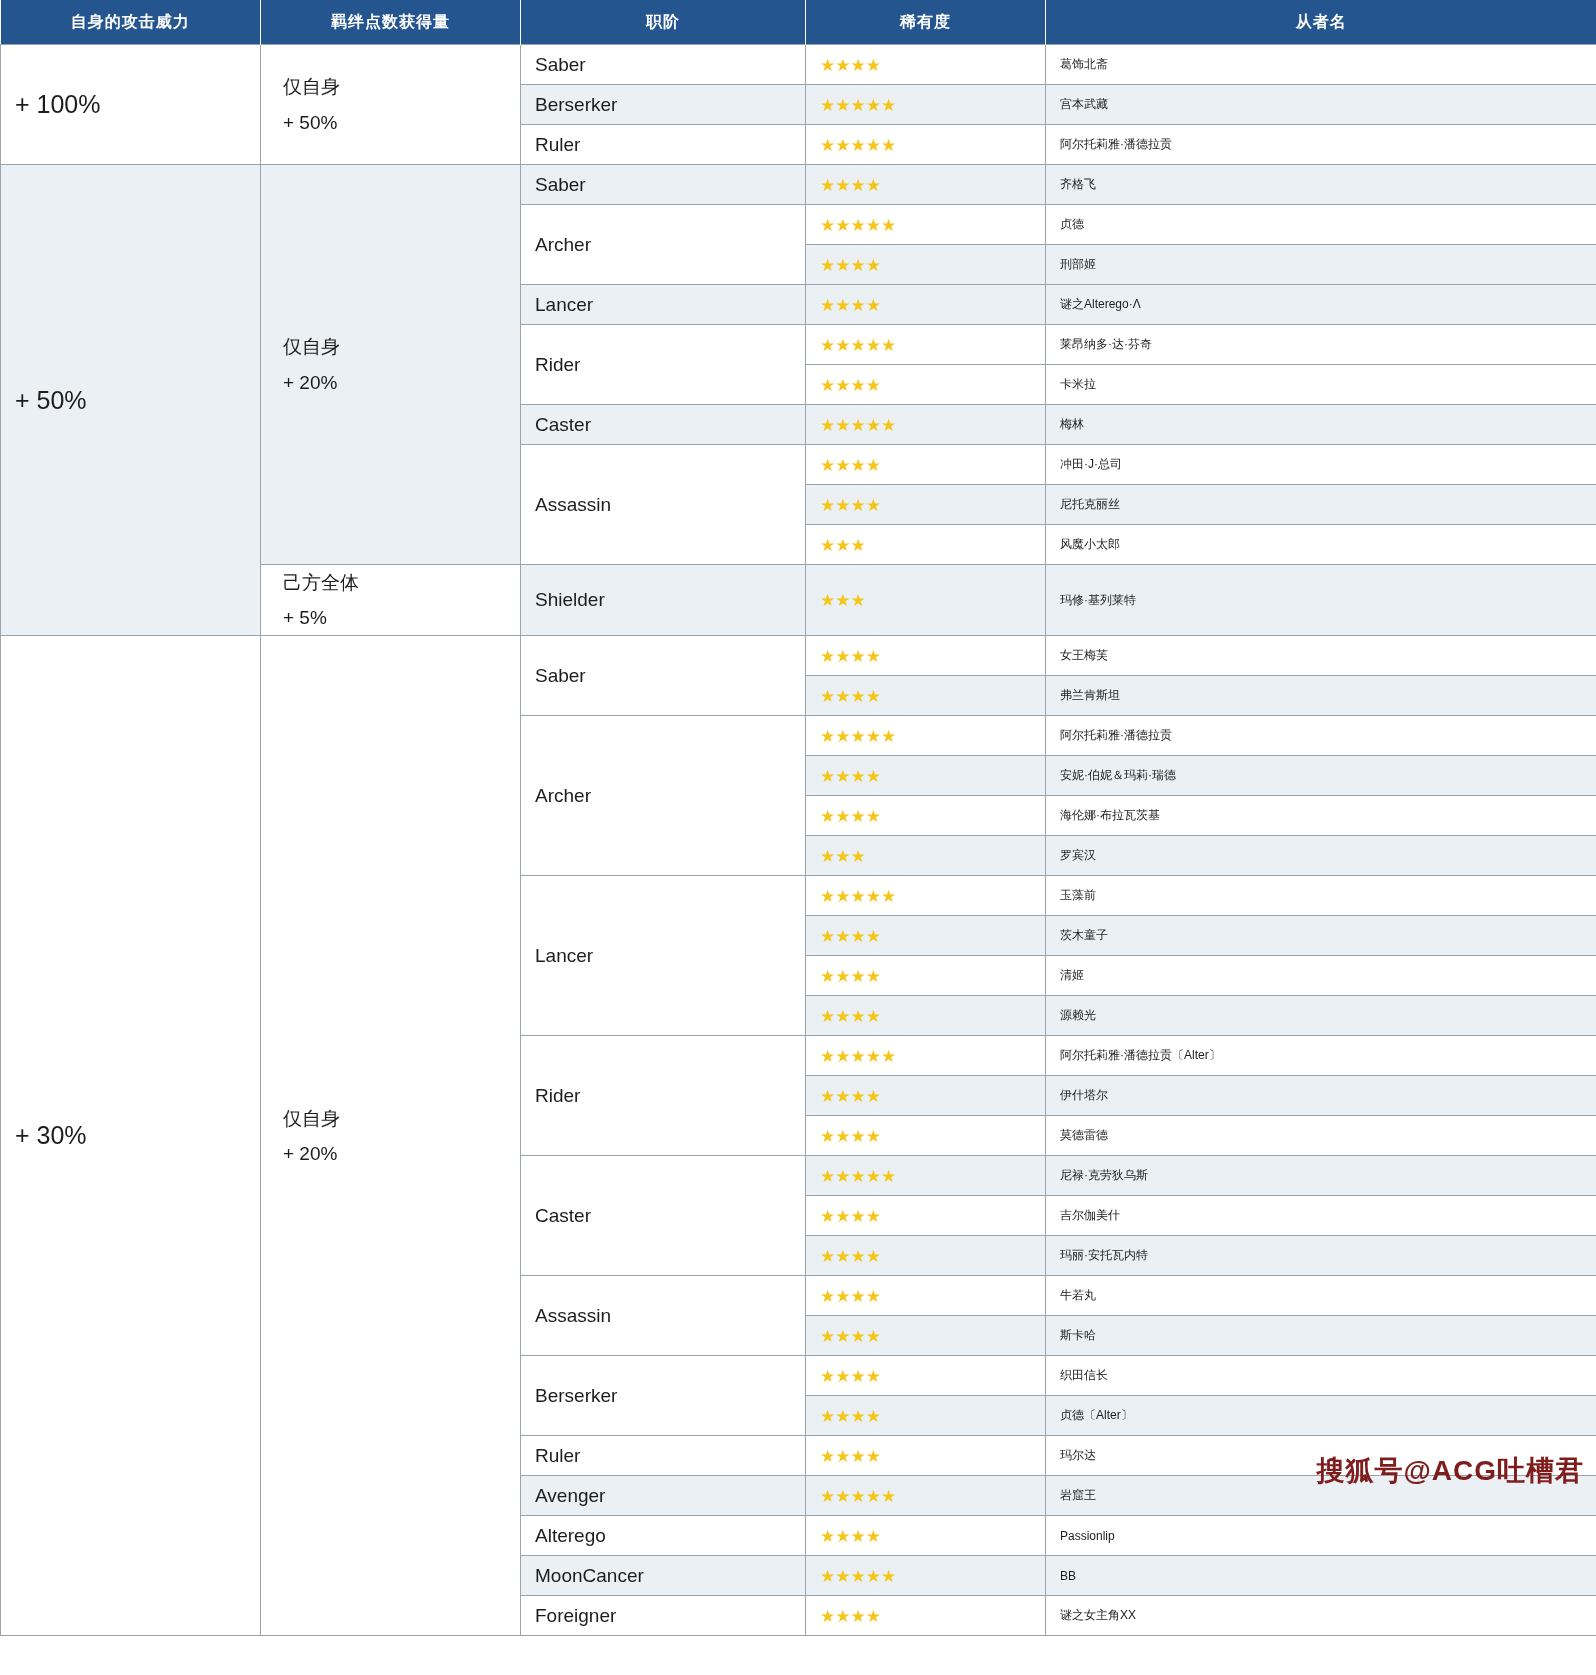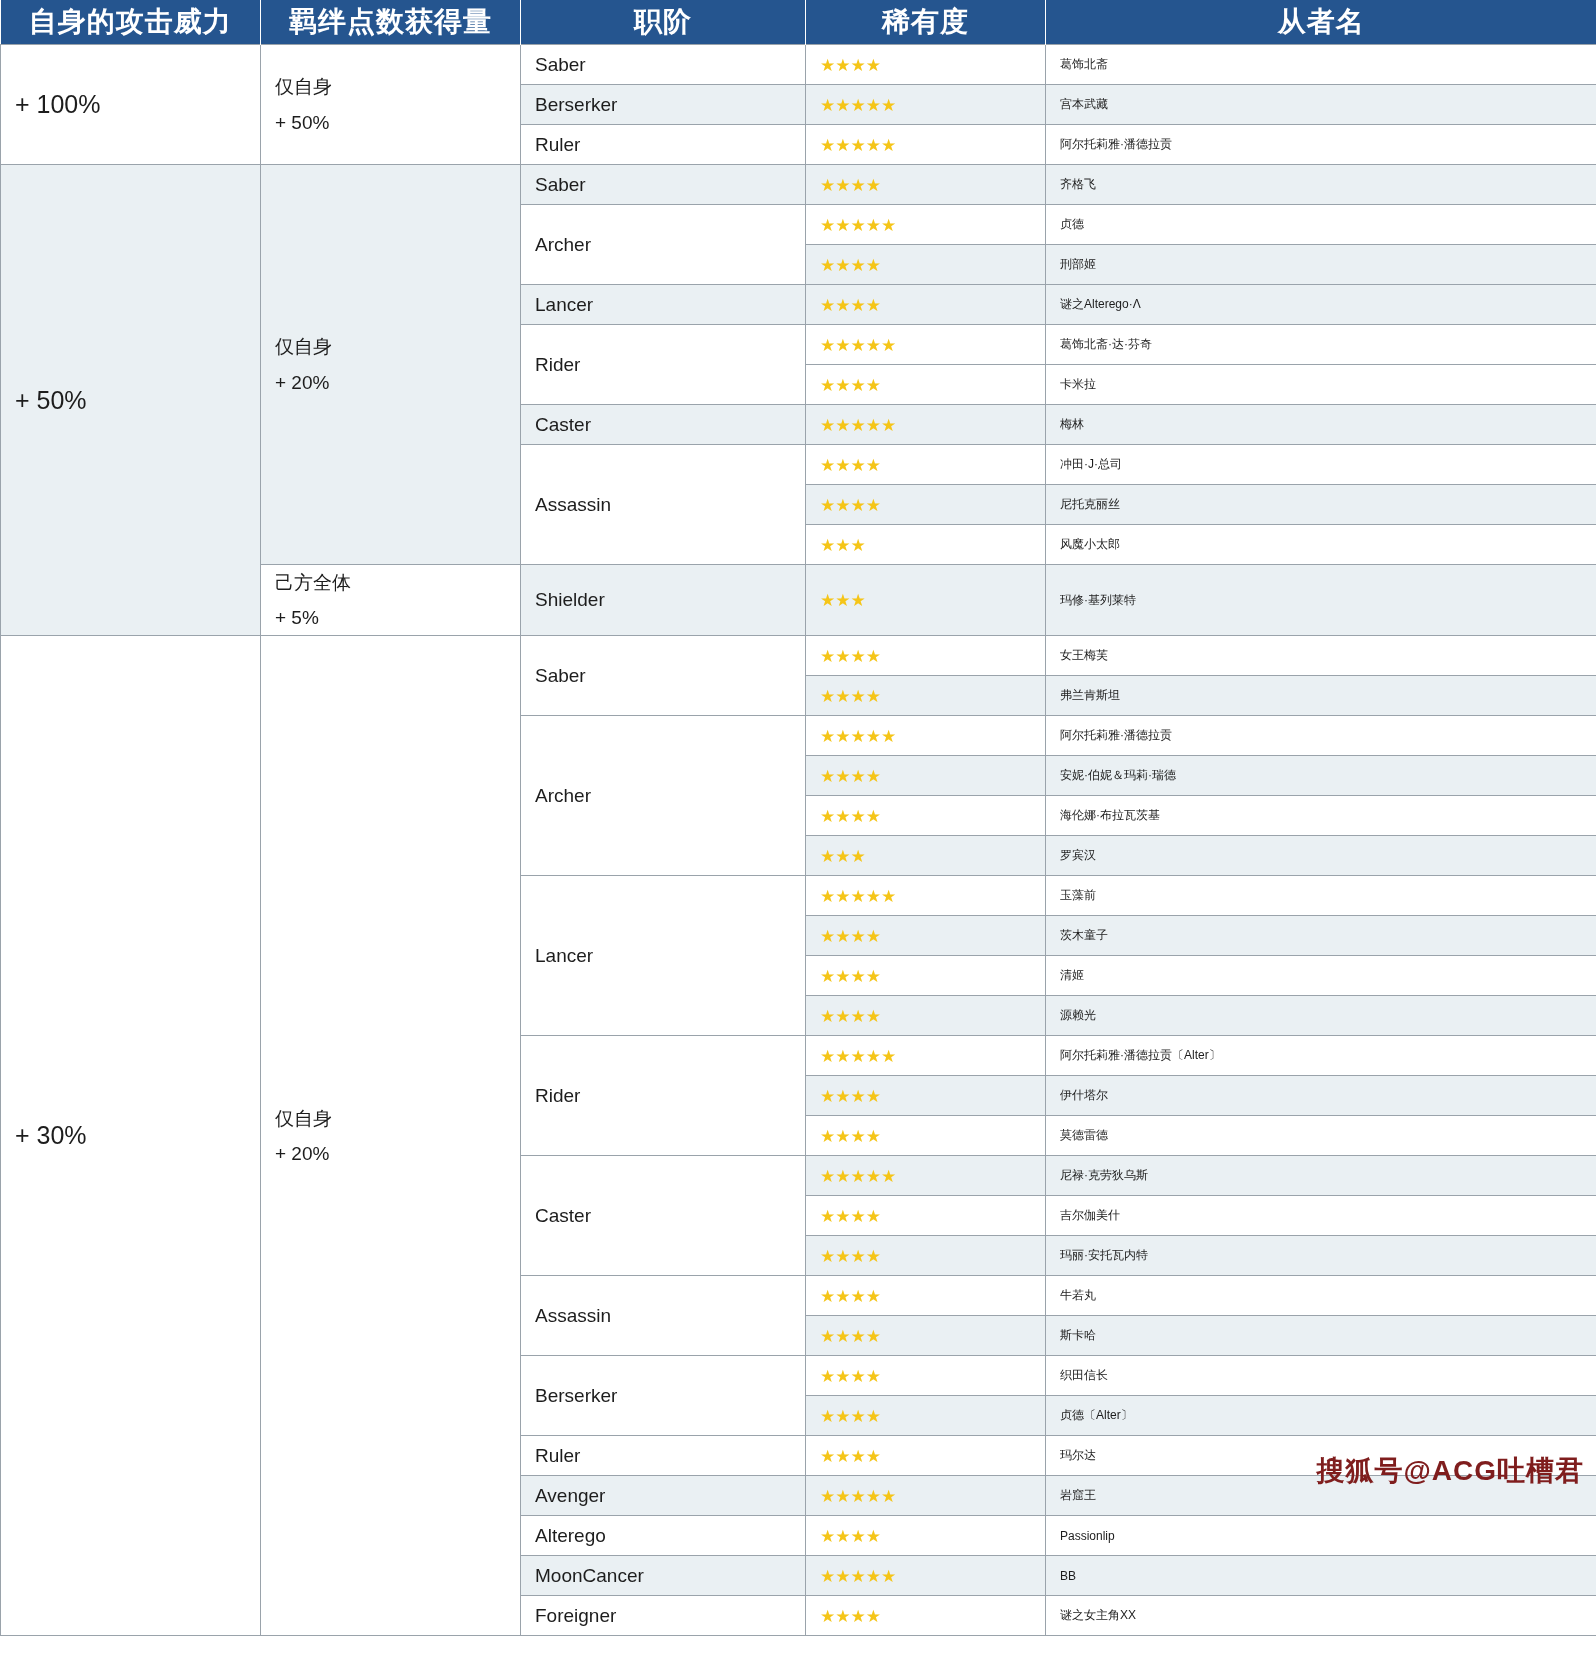--- a/index.html
+++ b/index.html
@@ -17,21 +17,21 @@
   }
   col.c1{width:260px}
   col.c2{width:260px}
   col.c3{width:285px}
   col.c4{width:240px}
   col.c5{width:551px}
 
   thead th{
     background:#25558f;
     color:#ffffff;
-    font-size:28px;
+    font-size:16px;
     font-weight:bold;
     text-align:center;
     height:44px;
     padding:0 6px;
     border-right:1px solid #ffffff;
     letter-spacing:1px;
   }
   thead th:last-child{border-right:none;}
 
   td{
@@ -42,21 +42,21 @@
     height:39px;
     vertical-align:middle;
     background:#ffffff;
     overflow:hidden;
     white-space:nowrap;
   }
   td.alt{background:#eaf0f3;}
   td.grp{vertical-align:middle;}
   td.mid{vertical-align:middle;}
 
-  .stack{line-height:1.85;white-space:normal;}
+  .stack{line-height:1.85;white-space:normal;margin-left:8px;}
   .stack .l1{display:block;}
   .stack .l2{display:block;}
 
   .stars{
     color:#f5c518;
     font-size:17px;
     letter-spacing:0px;
     white-space:nowrap;
     line-height:1;
   }
@@ -143,21 +143,21 @@
           <td class="mid name alt">刑部姬</td>
         </tr>
         <tr>
           <td rowspan="1" class="grp cls alt">Lancer</td>
           <td class="mid alt"><span class="stars">★★★★</span></td>
           <td class="mid name alt">谜之Alterego·Λ</td>
         </tr>
         <tr>
           <td rowspan="2" class="grp cls">Rider</td>
           <td class="mid"><span class="stars">★★★★★</span></td>
-          <td class="mid name">葛饰北斋·达·芬奇</td>
+          <td class="mid name">莱昂纳多·达·芬奇</td>
         </tr>
         <tr>
           <td class="mid"><span class="stars">★★★★</span></td>
           <td class="mid name">卡米拉</td>
         </tr>
         <tr>
           <td rowspan="1" class="grp cls alt">Caster</td>
           <td class="mid alt"><span class="stars">★★★★★</span></td>
           <td class="mid name alt">梅林</td>
         </tr>

